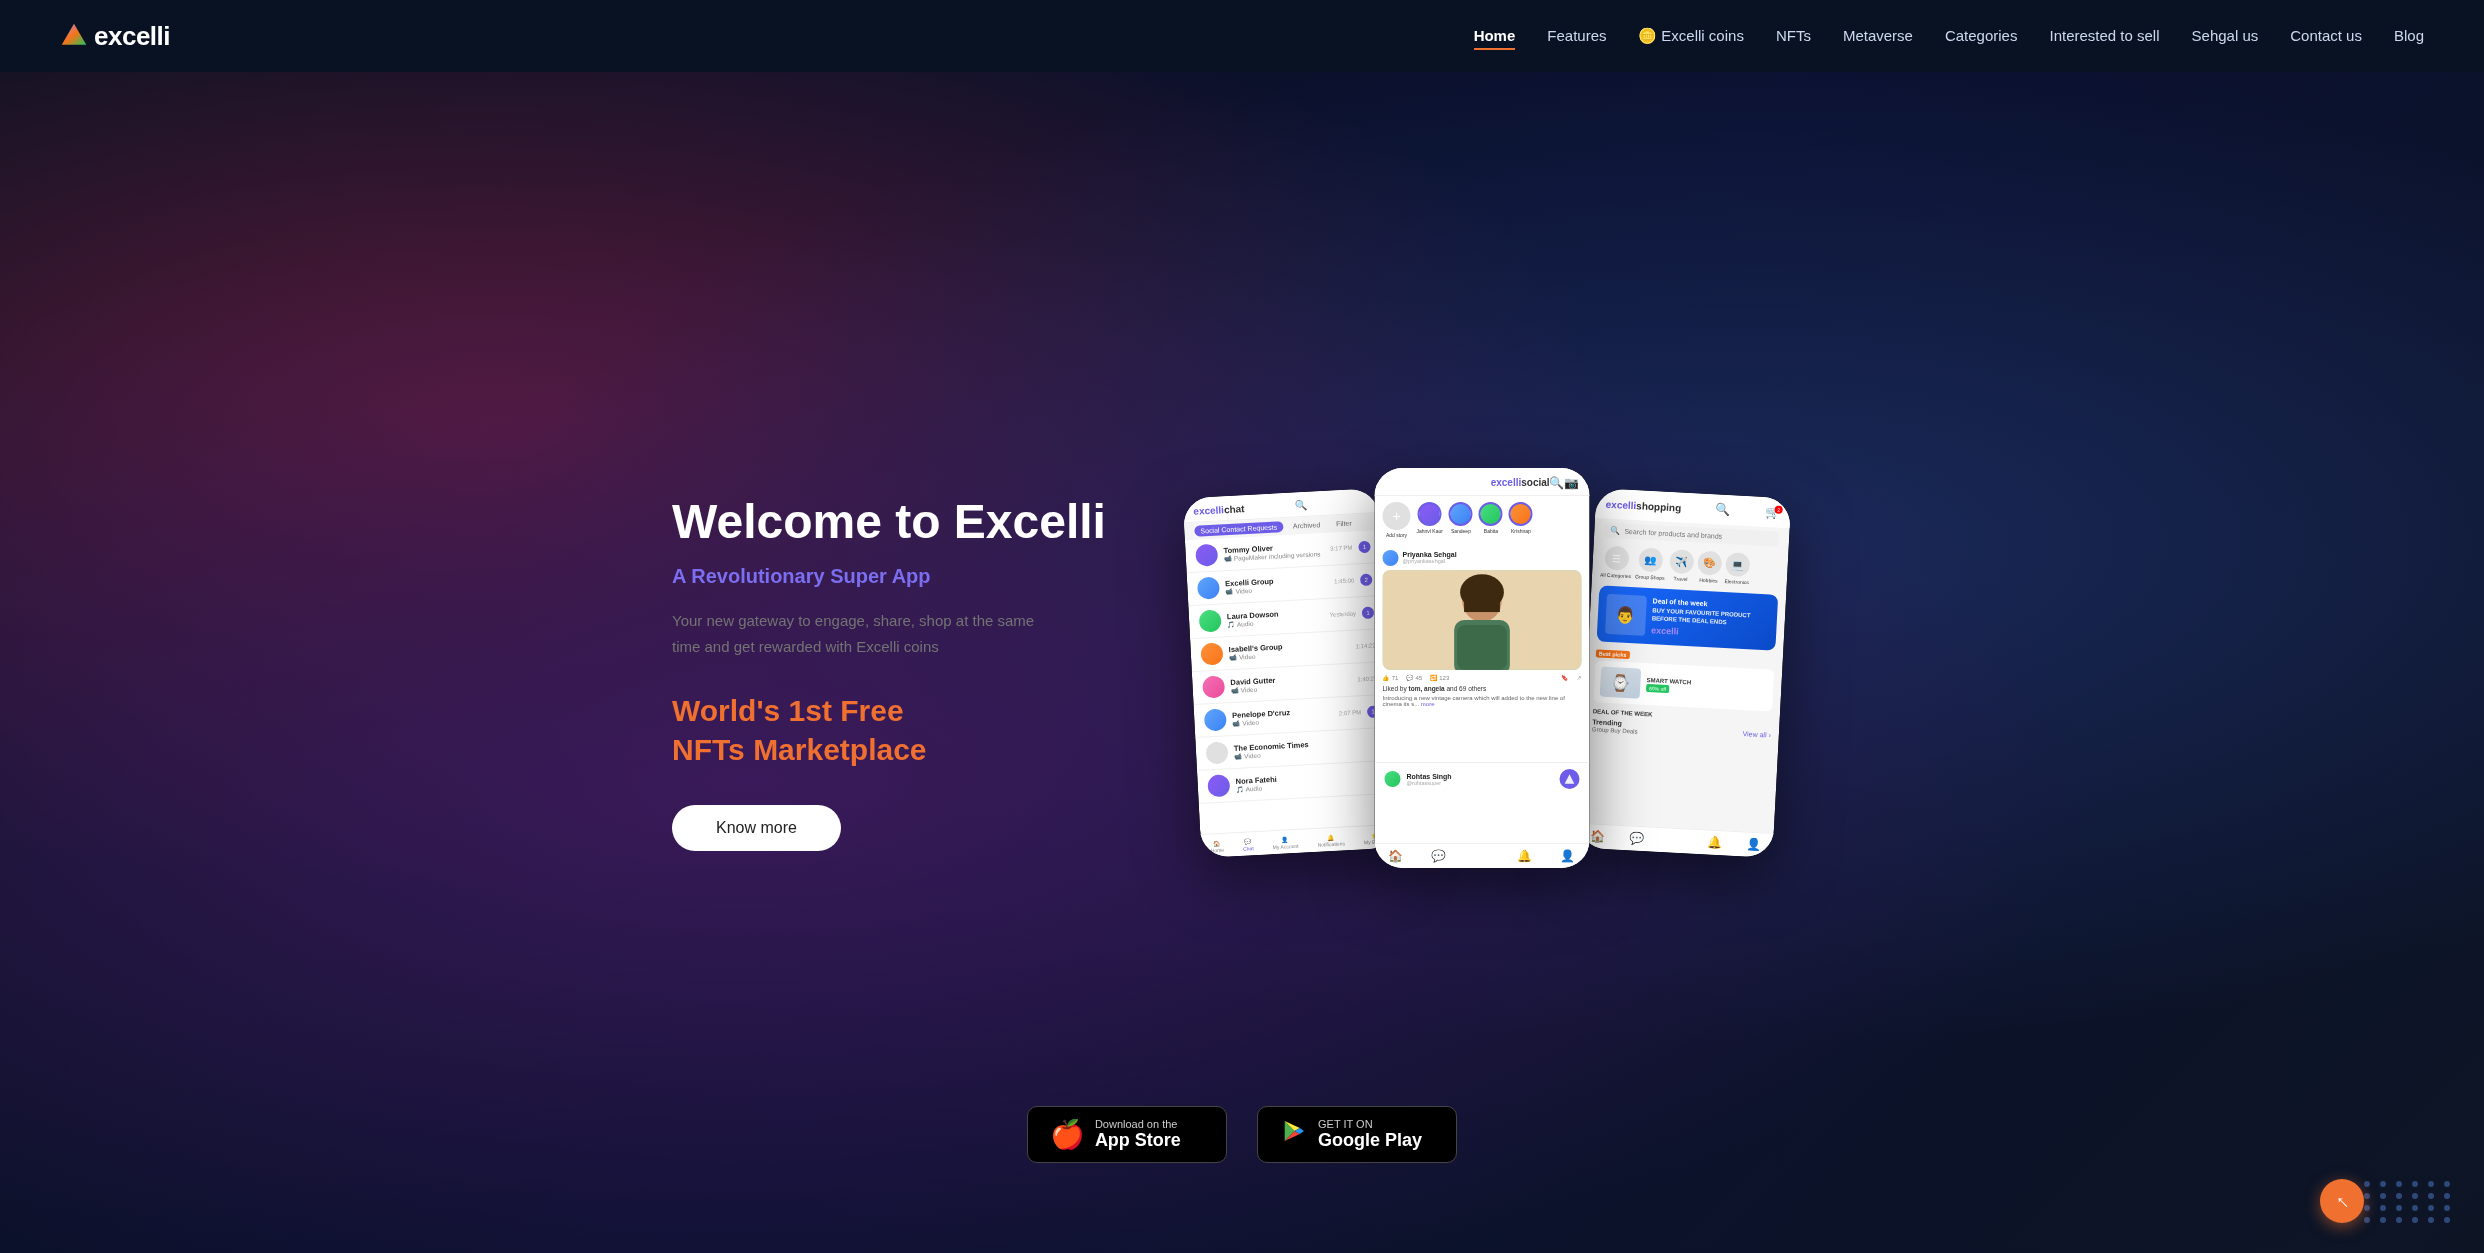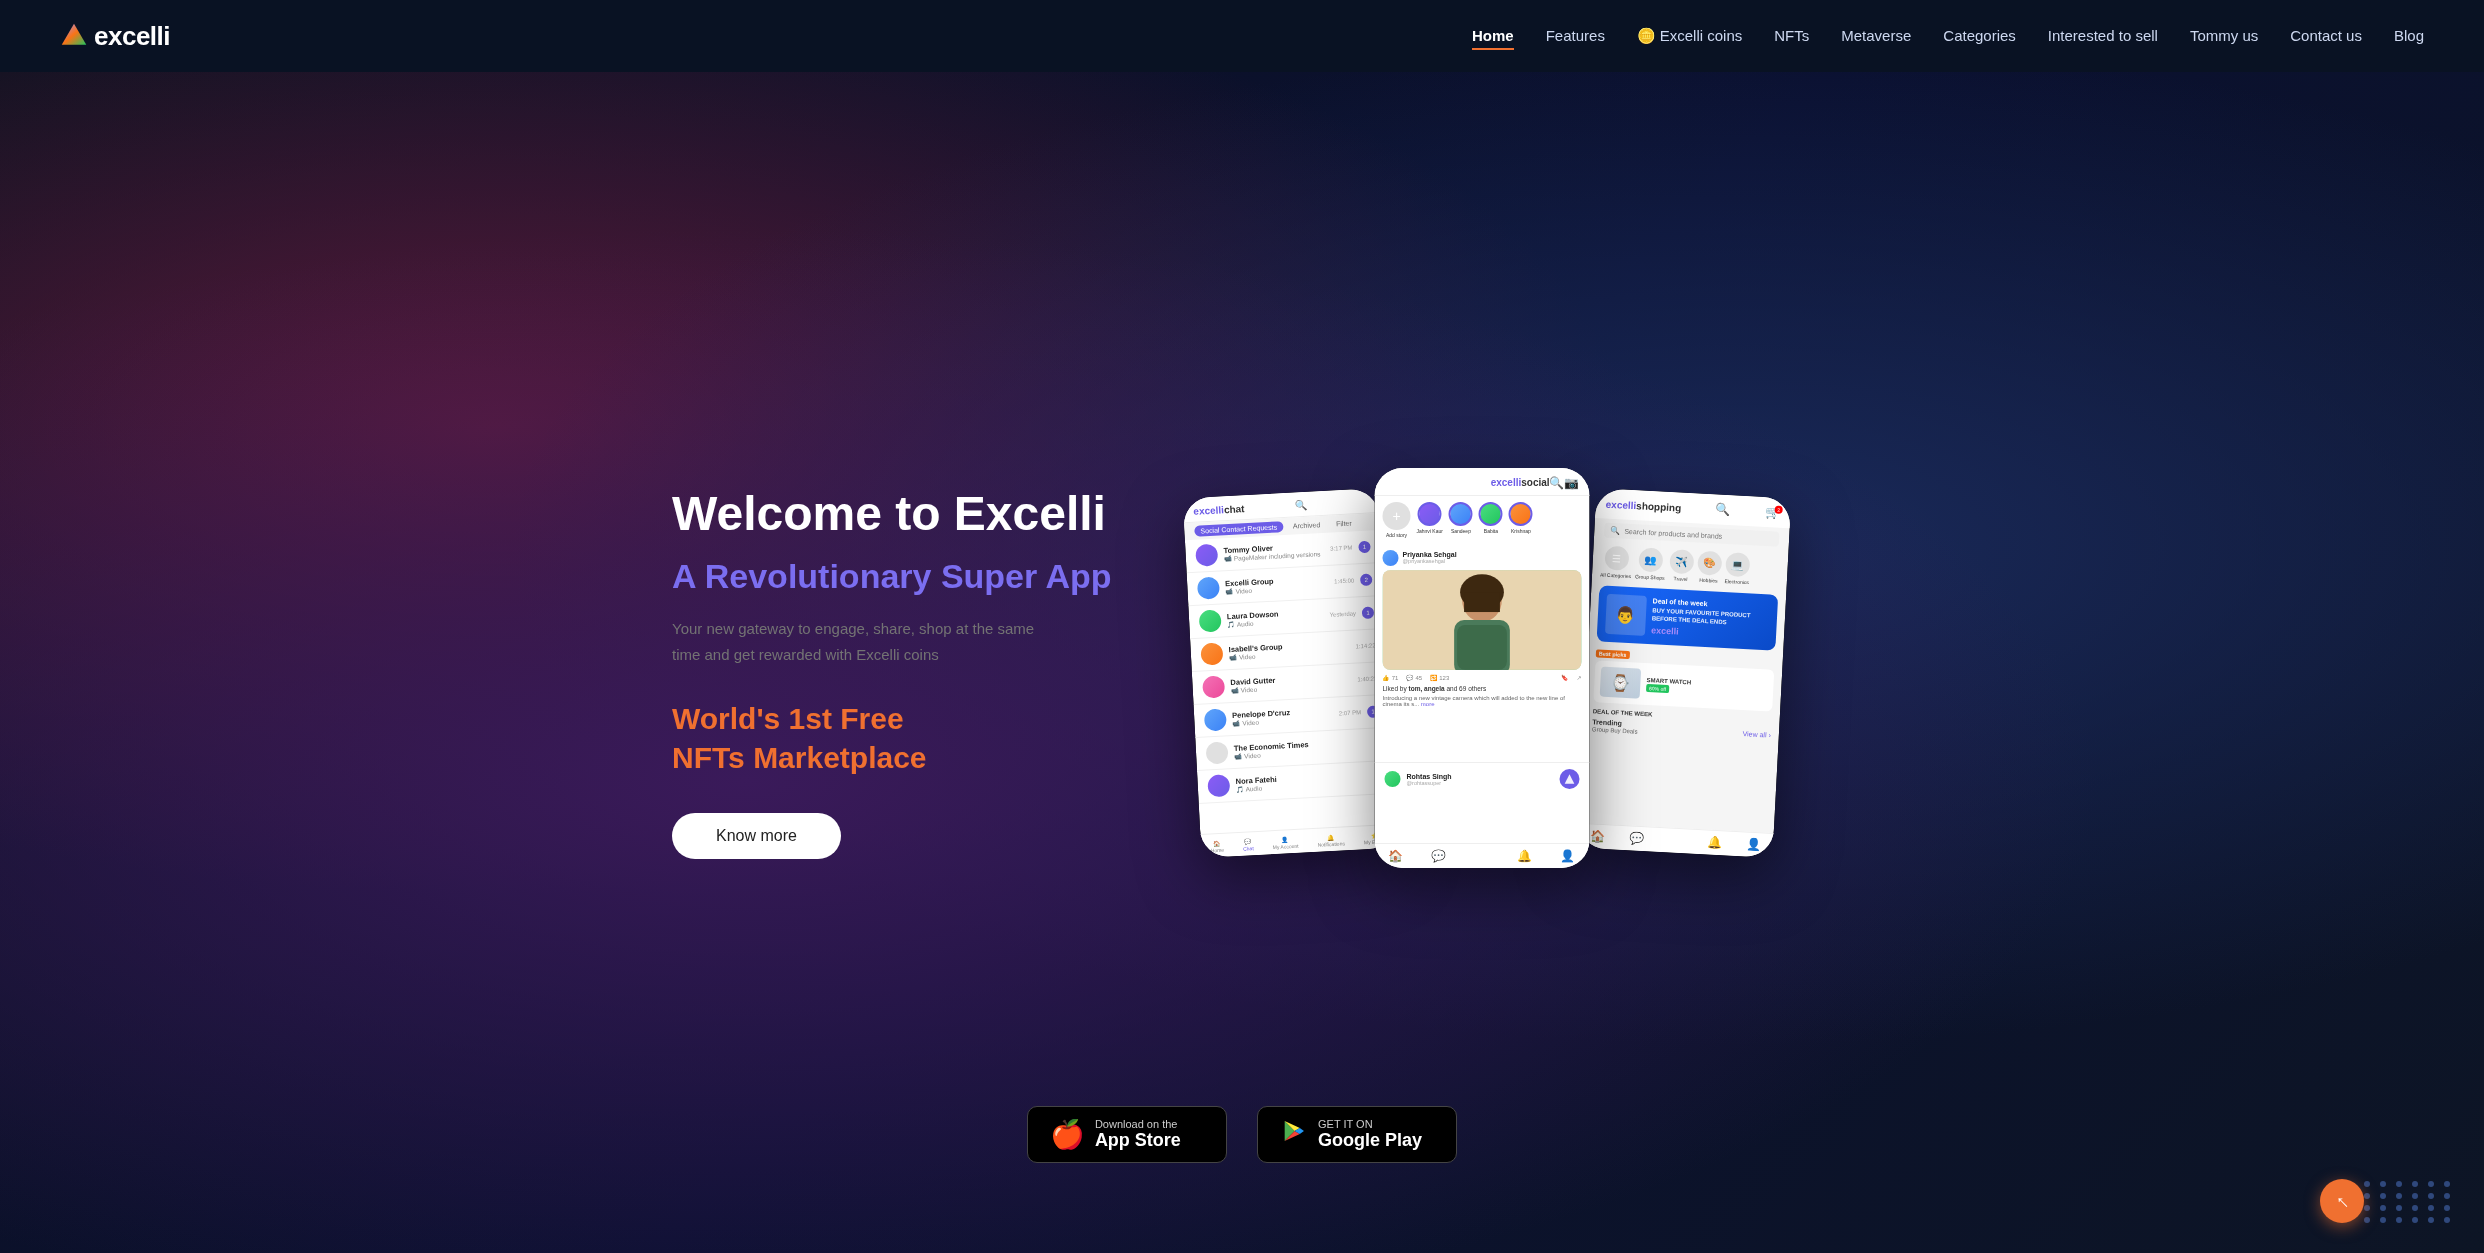--- a/index.html
+++ b/index.html
@@ -95,21 +95,21 @@
       max-width: 440px;
     }
     .hero-title {
       font-size: 48px;
       font-weight: 800;
       color: #fff;
       line-height: 1.15;
       margin-bottom: 16px;
     }
     .hero-subtitle {
-      font-size: 34px;
+      font-size: 20px;
       font-weight: 600;
       color: #7b6ef0;
       margin-bottom: 20px;
     }
     .hero-desc {
       font-size: 15px;
       color: #737373;
       line-height: 1.7;
       margin-bottom: 32px;
       max-width: 380px;
@@ -496,21 +496,21 @@
     <span class="logo-text">excelli</span>
   </a>
   <ul class="nav-links">
     <li class="active"><a href="#">Home</a></li>
     <li><a href="#">Features</a></li>
     <li><a href="#">🪙 Excelli coins</a></li>
     <li><a href="#">NFTs</a></li>
     <li><a href="#">Metaverse</a></li>
     <li><a href="#">Categories</a></li>
     <li><a href="#">Interested to sell</a></li>
-    <li><a href="#">Tommy us</a></li>
+    <li><a href="#">Sehgal us</a></li>
     <li><a href="#">Contact us</a></li>
     <li><a href="#">Blog</a></li>
   </ul>
 </nav>
 
 <section class="hero">
   <div class="hero-bg"></div>
   <div class="hero-content">
 
     <div class="hero-left">

